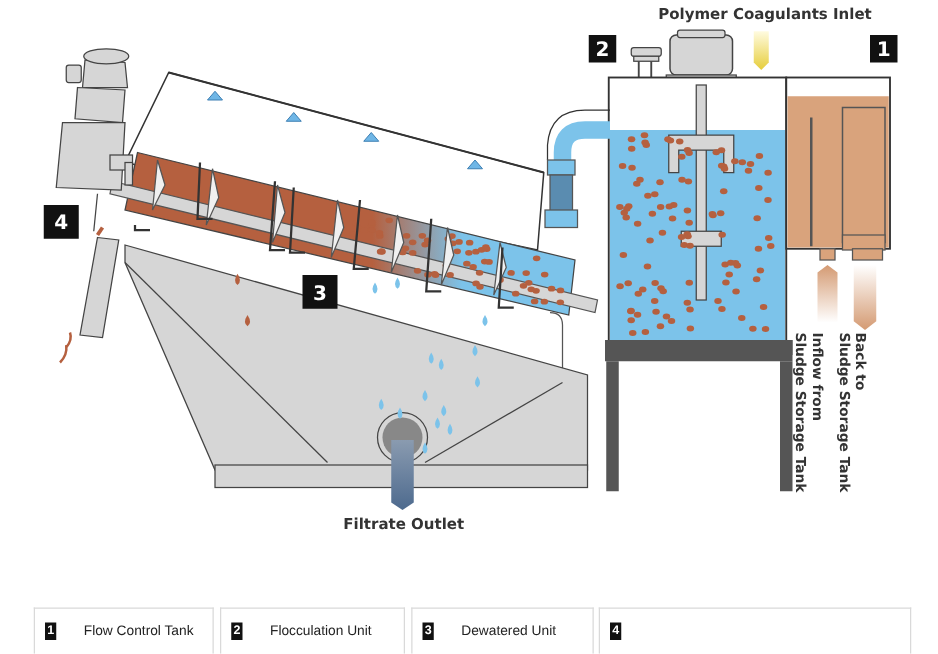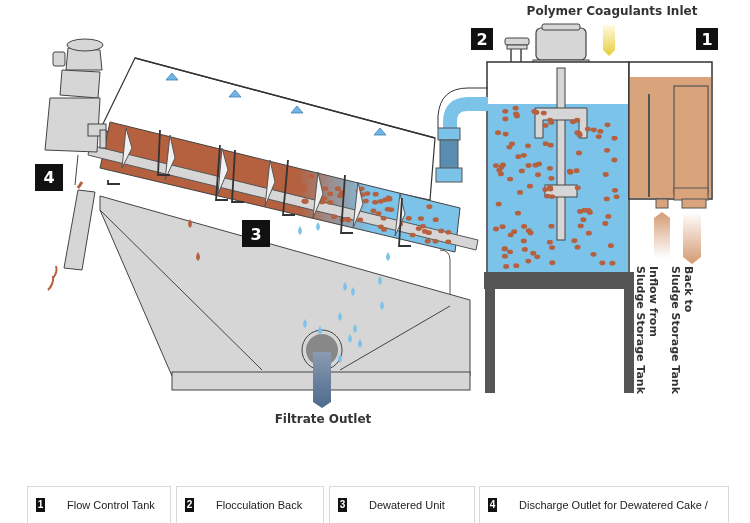--- a/index.html
+++ b/index.html
@@ -380,23 +380,22 @@
   </g>
 </svg>
 
 <div id="legend">
   <div class="leg" style="left:27px;width:144px;">
     <span class="num">1</span>
     <span class="txt">Flow Control Tank</span>
   </div>
   <div class="leg" style="left:176px;width:148px;">
     <span class="num">2</span>
-    <span class="txt">Flocculation Back</span>
+    <span class="txt">Flocculation Unit</span>
   </div>
   <div class="leg" style="left:329px;width:146px;">
     <span class="num">3</span>
     <span class="txt">Dewatered Unit</span>
   </div>
   <div class="leg" style="left:479px;width:250px;">
     <span class="num">4</span>
-    <span class="txt">Discharge Outlet for Dewatered Cake /</span>
   </div>
 </div>
 
 </body></html>

